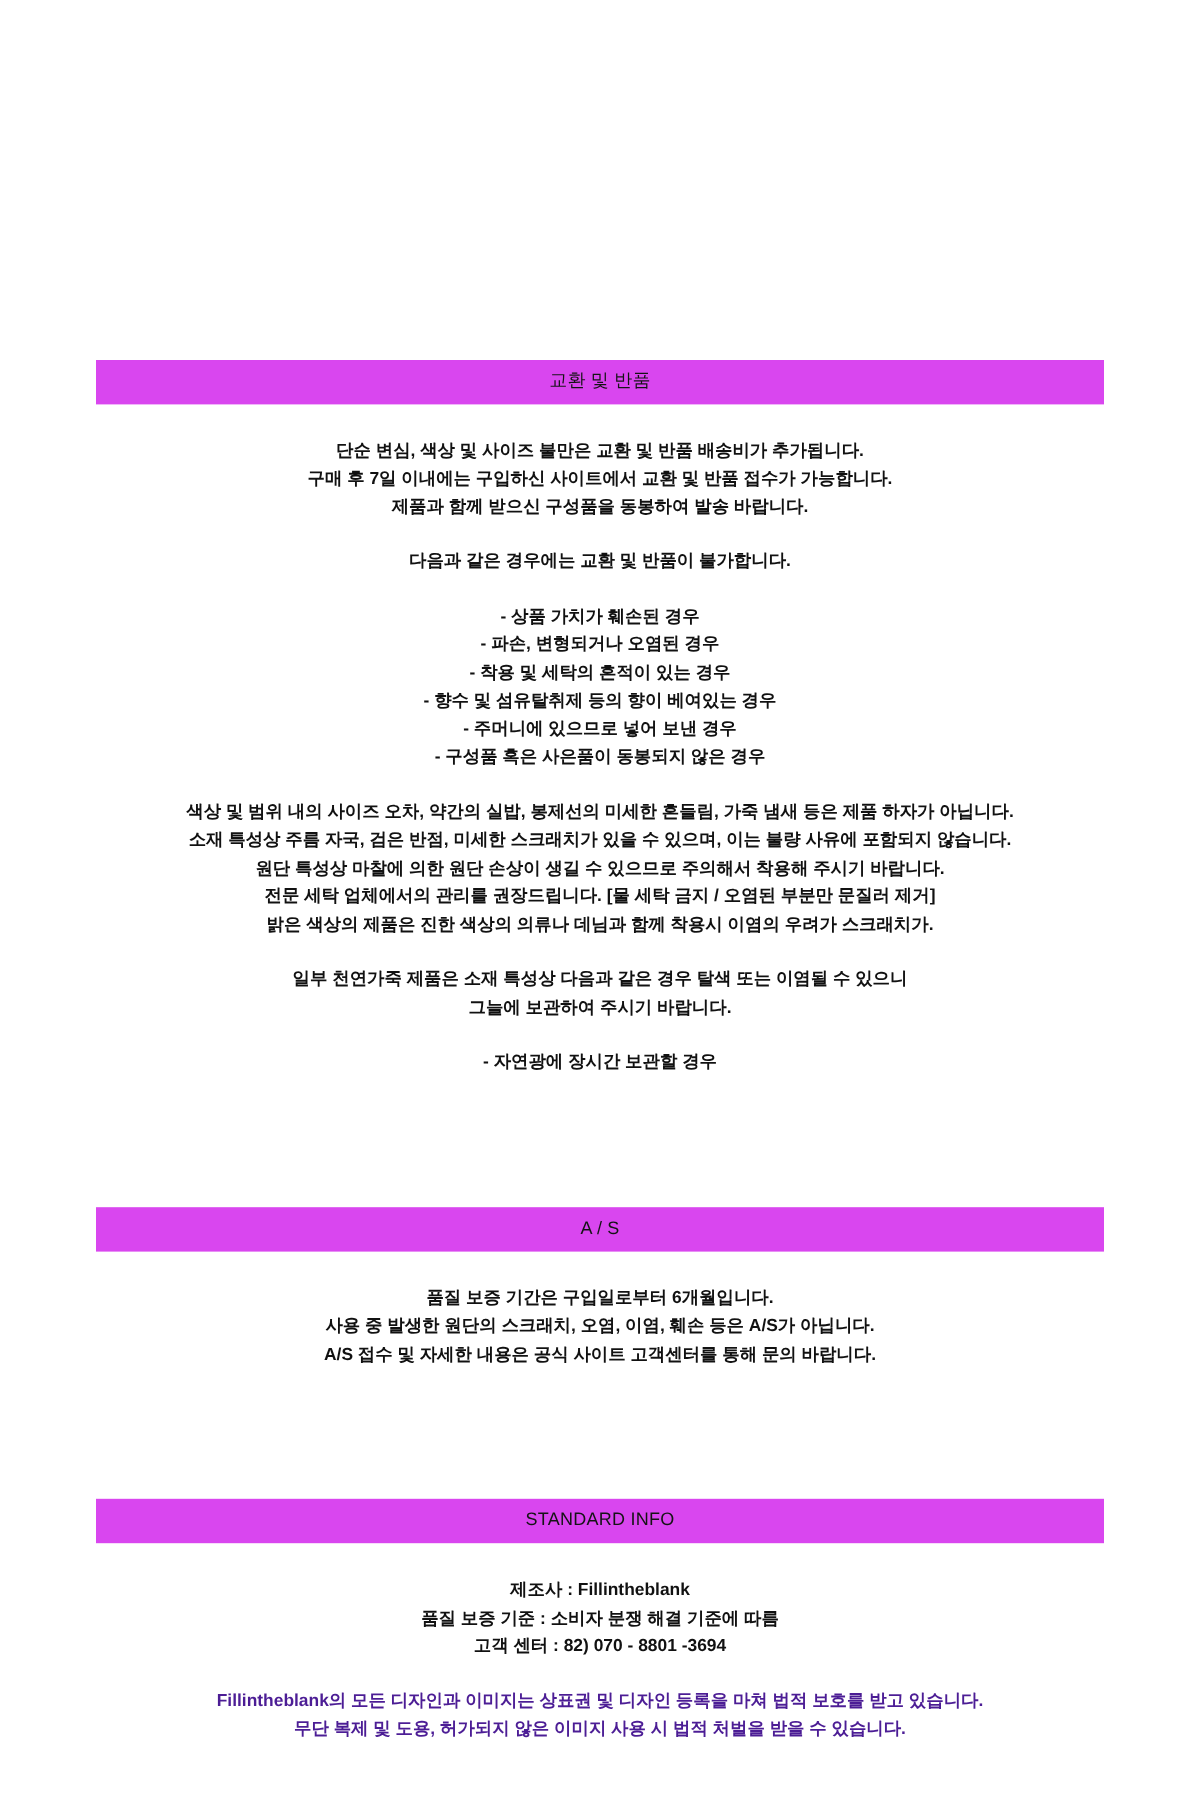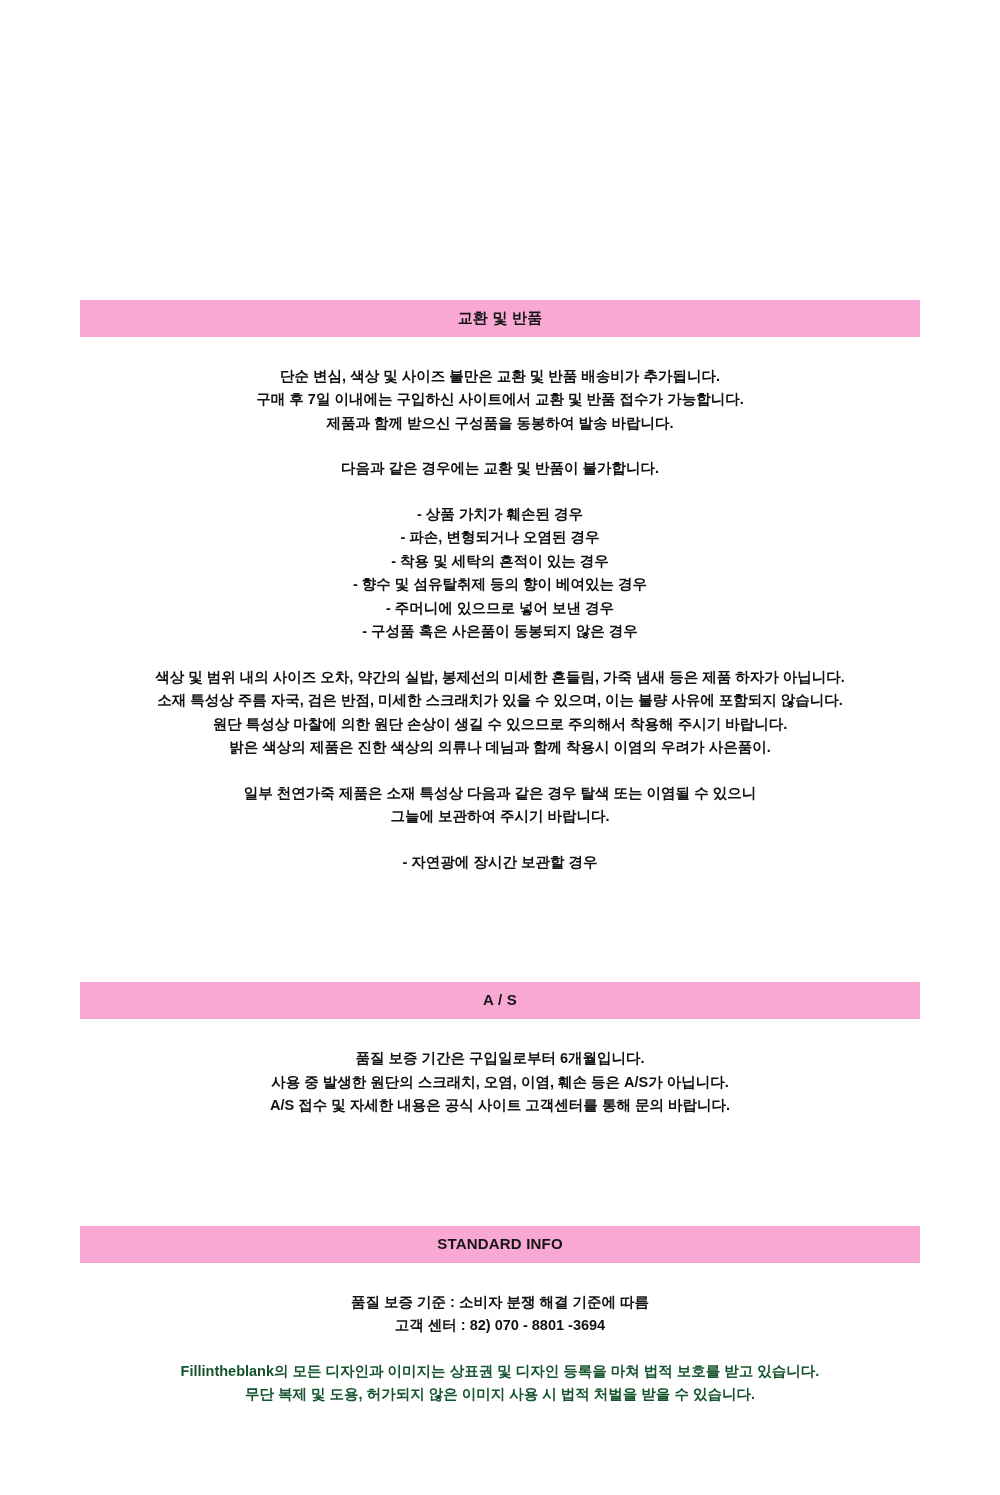--- a/index.html
+++ b/index.html
@@ -19,24 +19,24 @@
     min-height: 1495px;
     position: relative;
     box-sizing: border-box;
   }
   .content {
     width: 840px;
     margin: 0 auto;
     padding-top: 300px;
   }
   .section-header {
-    background: #f9a8d4;
+    background: #d946ef;
     text-align: center;
     font-size: 15px;
-    font-weight: bold;
+    font-weight: normal;
     letter-spacing: 0.2px;
     color: #141414;
     padding: 9px 0 10px 0;
     line-height: 1.2;
   }
   .block {
     text-align: center;
     font-size: 14.5px;
     line-height: 1.62;
     color: #111111;
@@ -46,21 +46,21 @@
   .block.bold { font-weight: bold; }
   .gap-28 { height: 28px; }
   .gap-22 { height: 22px; }
   .spacer-section { height: 108px; }
   .line { display: block; }
   .footer-note {
     text-align: center;
     font-size: 14.5px;
     line-height: 1.62;
     font-weight: 600;
-    color: #14532d;
+    color: #4c1d95;
   }
   .tail { height: 120px; }
 </style>
 </head>
 <body>
 
 <div class="page">
   <div class="content">
 
     <div class="section-header">교환 및 반품</div>
@@ -89,21 +89,22 @@
       <span class="line">- 주머니에 있으므로 넣어 보낸 경우</span>
       <span class="line">- 구성품 혹은 사은품이 동봉되지 않은 경우</span>
     </div>
 
     <div class="gap-22"></div>
 
     <div class="block normal">
       <span class="line">색상 및 범위 내의 사이즈 오차, 약간의 실밥, 봉제선의 미세한 흔들림, 가죽 냄새 등은 제품 하자가 아닙니다.</span>
       <span class="line">소재 특성상 주름 자국, 검은 반점, 미세한 스크래치가 있을 수 있으며, 이는 불량 사유에 포함되지 않습니다.</span>
       <span class="line">원단 특성상 마찰에 의한 원단 손상이 생길 수 있으므로 주의해서 착용해 주시기 바랍니다.</span>
-      <span class="line">밝은 색상의 제품은 진한 색상의 의류나 데님과 함께 착용시 이염의 우려가 사은품이.</span>
+      <span class="line">전문 세탁 업체에서의 관리를 권장드립니다. [물 세탁 금지 / 오염된 부분만 문질러 제거]</span>
+      <span class="line">밝은 색상의 제품은 진한 색상의 의류나 데님과 함께 착용시 이염의 우려가 스크래치가.</span>
     </div>
 
     <div class="gap-22"></div>
 
     <div class="block bold">
       <span class="line">일부 천연가죽 제품은 소재 특성상 다음과 같은 경우 탈색 또는 이염될 수 있으니</span>
       <span class="line">그늘에 보관하여 주시기 바랍니다.</span>
     </div>
 
     <div class="gap-22"></div>
@@ -124,20 +125,21 @@
       <span class="line">A/S 접수 및 자세한 내용은 공식 사이트 고객센터를 통해 문의 바랍니다.</span>
     </div>
 
     <div class="spacer-section"></div>
 
     <div class="section-header">STANDARD INFO</div>
 
     <div class="gap-28"></div>
 
     <div class="block normal">
+      <span class="line">제조사 : Fillintheblank</span>
       <span class="line">품질 보증 기준 : 소비자 분쟁 해결 기준에 따름</span>
       <span class="line">고객 센터 : 82) 070 - 8801 -3694</span>
     </div>
 
     <div class="gap-22"></div>
 
     <div class="footer-note">
       <span class="line">Fillintheblank의 모든 디자인과 이미지는 상표권 및 디자인 등록을 마쳐 법적 보호를 받고 있습니다.</span>
       <span class="line">무단 복제 및 도용, 허가되지 않은 이미지 사용 시 법적 처벌을 받을 수 있습니다.</span>
     </div>

